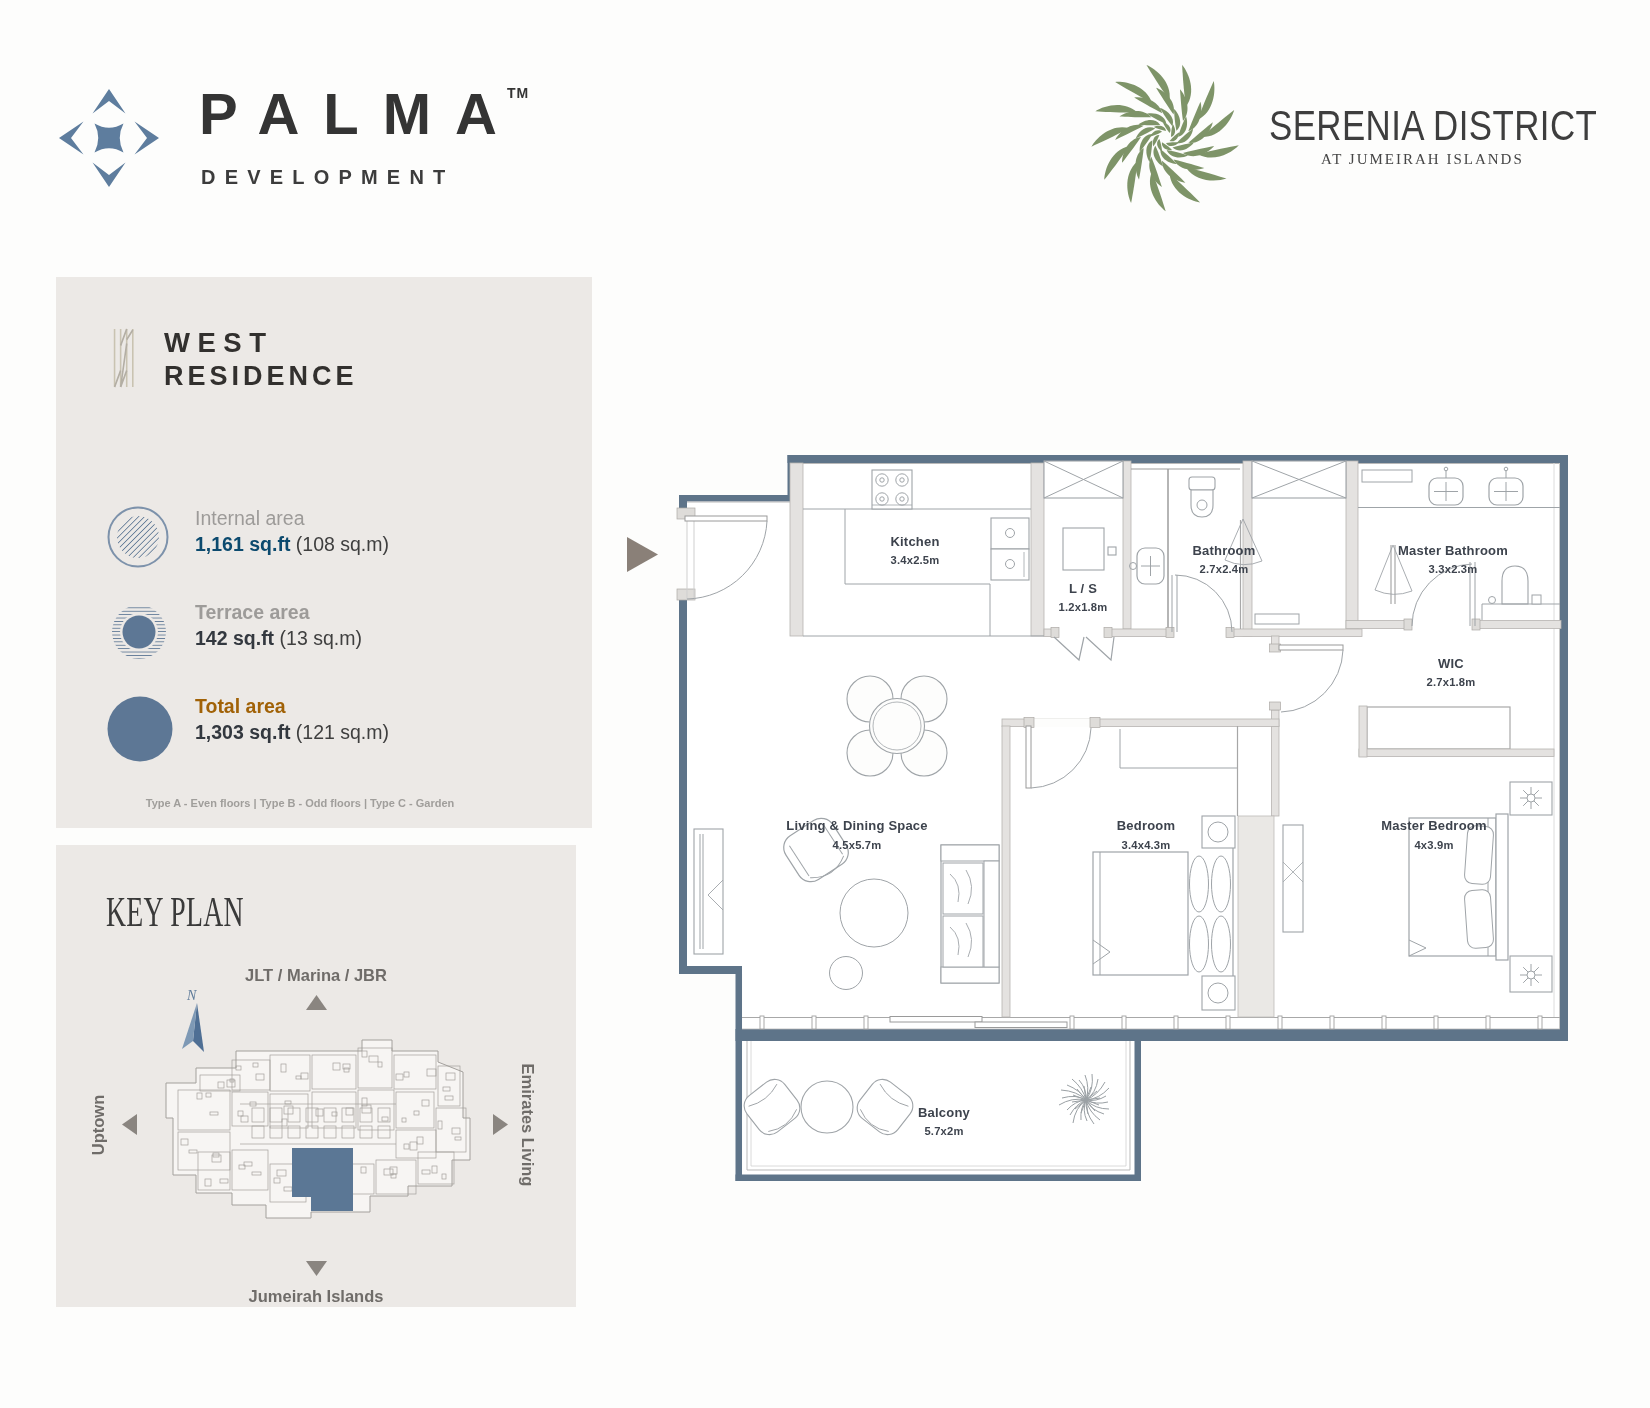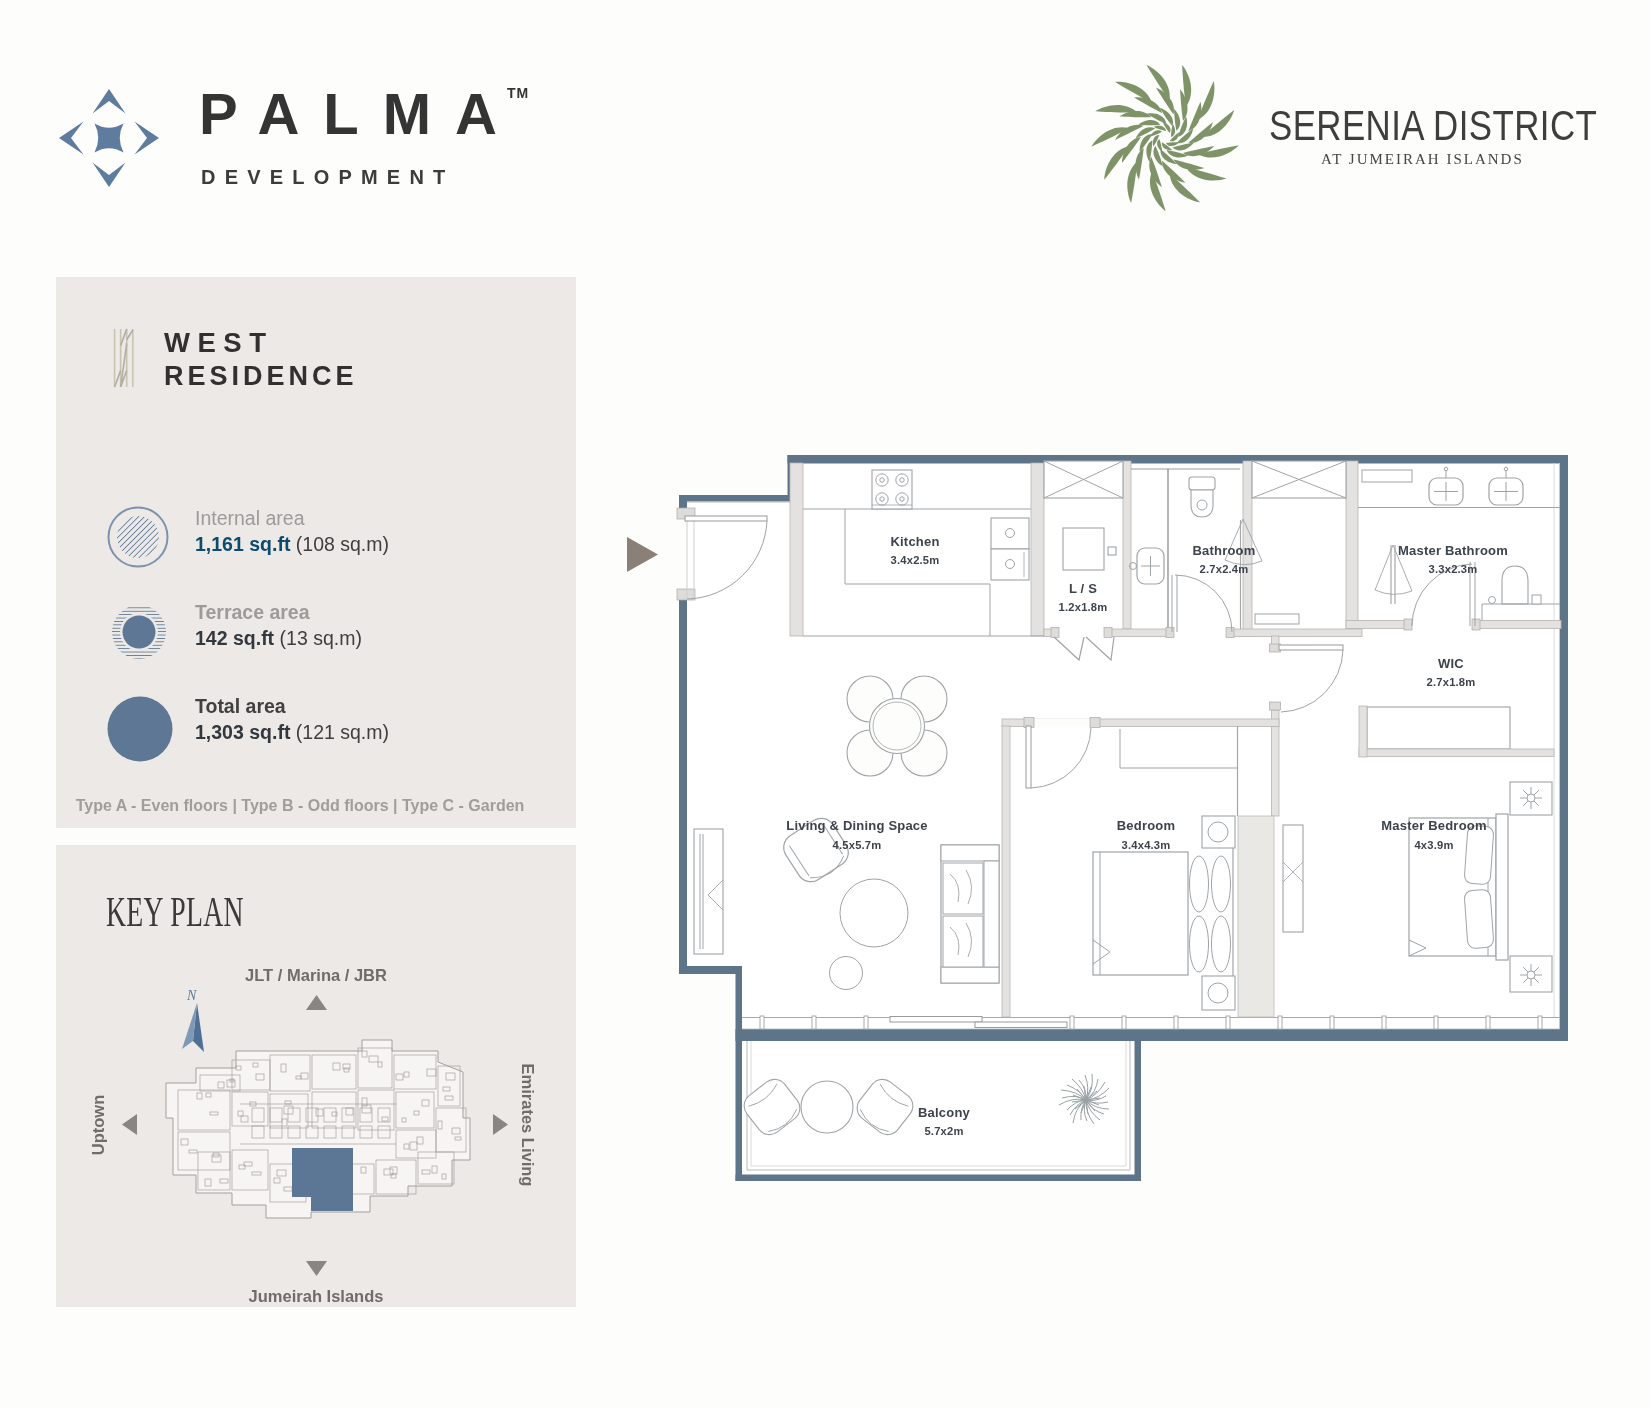--- a/index.html
+++ b/index.html
@@ -75,21 +75,21 @@
 <path d="M1163.0,128.1 C1162.1,121.8 1154.4,122.1 1150.7,124.1 C1153.1,125.3 1157.3,127.1 1163.0,128.1 Z" fill="#7e9468"></path>
 <path d="M1166.6,130.1 C1169.9,124.7 1163.8,120.0 1159.7,119.1 C1160.8,121.7 1162.9,125.7 1166.6,130.1 Z" fill="#7e9468"></path>
 <path d="M1168.0,134.0 C1174.0,132.0 1172.4,124.4 1169.8,121.1 C1169.0,123.7 1168.0,128.2 1168.0,134.0 Z" fill="#7e9468"></path>
 </svg>
 
 <div class="abs" style="left:1269px;top:102px;font-size:42px;letter-spacing:0.5px;color:#3e3e3e;white-space:nowrap;transform:scaleX(0.83);transform-origin:0 0;">SERENIA DISTRICT</div>
 
 <div class="abs" style="left:1273px;top:151px;font-family:'Liberation Serif',serif;font-size:15px;letter-spacing:2px;color:#454545;white-space:nowrap;margin-left:48px;">AT JUMEIRAH ISLANDS</div>
 </div>
 
-<div class="abs" style="left:56px;top:277px;width:520px;height:551px;background:#ece9e6;">
+<div class="abs" style="left:56px;top:277px;width:520px;height:551px;background:#ece9e6;padding-left:16px;">
 
 <svg class="abs" style="left:50px;top:51px;" width="30" height="60" viewBox="0 0 42 62" preserveAspectRatio="none">
 <g stroke="#c9c3b1" stroke-width="2.2" fill="none">
 <path d="M12,1 V61 M20.5,1 V61 M29,1 V61 M37.5,1 V61"></path>
 </g>
 <g stroke="#b3aea4" stroke-width="2.2" fill="none">
 <path d="M20.5,18 L29,1 M29,12 L37.5,2 M20.5,61 L29,16 M12,61 L20.5,44 M20.5,61 L29,44"></path>
 </g>
 </svg>
 
@@ -121,24 +121,24 @@
 <circle cx="28" cy="28" r="16.5" fill="#5d7795"></circle>
 </svg>
 
 <div class="abs" style="left:139px;top:324px;font-size:19.5px;font-weight:700;color:#9d9b99;">Terrace area</div>
 <div class="abs" style="left:139px;top:350px;font-size:19.5px;color:#3f3f3f;"><b style="color:#33383f;">142 sq.ft</b> (13 sq.m)</div>
 
 <svg class="abs" style="left:51px;top:419px;" width="66" height="66" viewBox="0 0 66 66">
 <circle cx="33" cy="33" r="32.5" fill="#5d7795"></circle>
 </svg>
 
-<div class="abs" style="left:139px;top:418px;font-size:19.5px;font-weight:700;color:#404040;">Total area</div>
+<div class="abs" style="left:139px;top:418px;font-size:19.5px;font-weight:700;color:#a16207;">Total area</div>
 <div class="abs" style="left:139px;top:444px;font-size:19.5px;color:#3f3f3f;"><b style="color:#33383f;">1,303 sq.ft</b> (121 sq.m)</div>
 
-<div class="abs" style="left:0;top:520px;width:488px;text-align:center;font-size:16px;font-weight:700;color:#a09e9b;">Type A - Even floors | Type B - Odd floors | Type C - Garden</div>
+<div class="abs" style="left:0;top:520px;width:488px;text-align:center;font-size:11px;font-weight:700;color:#a09e9b;">Type A - Even floors | Type B - Odd floors | Type C - Garden</div>
 </div>
 
 <div class="abs" style="left:56px;top:845px;width:520px;height:462px;background:#ece9e6;">
 
 <div class="abs" style="left:50px;top:43px;font-family:'Liberation Serif',serif;font-size:42px;color:#3a3a3a;letter-spacing:0.5px;transform:scaleX(0.66);transform-origin:0 0;">KEY PLAN</div>
 </div>
 
 <svg class="abs" style="left:0;top:0;" width="1650" height="1408" viewBox="0 0 1650 1408">
 
 <g stroke="#a3a09c" fill="#f7f5f3" stroke-width="1">

